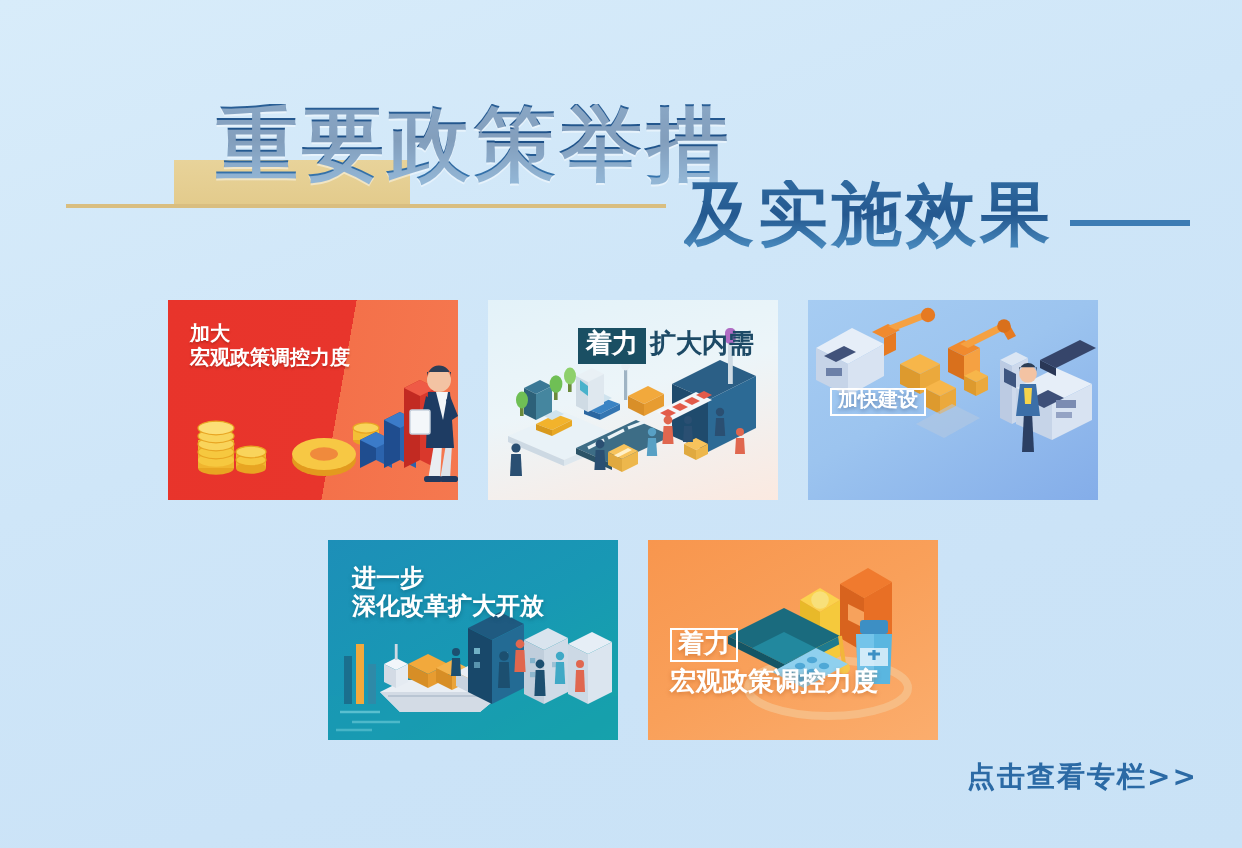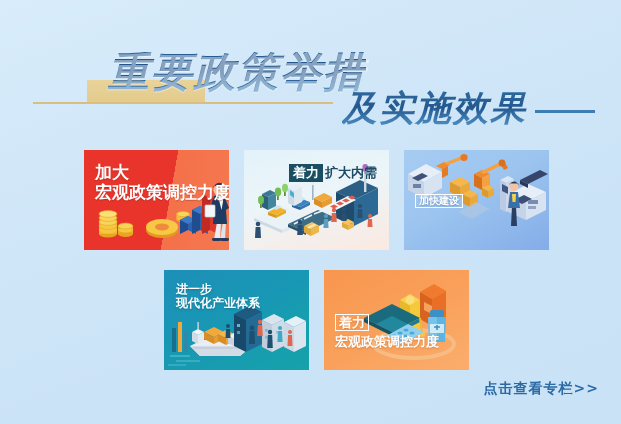--- a/index.html
+++ b/index.html
@@ -8,21 +8,21 @@
     width:621px;height:424px;overflow:hidden;
     font-family:"DejaVu Sans","Liberation Sans",sans-serif;
   }
   #stage{
     position:relative;width:621px;height:424px;
     background:linear-gradient(160deg,#d8ecfa 0%,#cfe6f8 40%,#cbe3f7 70%,#c9e2f6 100%);
     overflow:hidden;
   }
 
   
-  #title-block{position:absolute;left:0;top:22px;width:621px;height:110px;font-style:italic;}
+  #title-block{position:absolute;left:0;top:22px;width:621px;height:110px;}
   .gold-bar{
     position:absolute;left:87px;top:58px;width:118px;height:22px;
     background:linear-gradient(180deg,#e8d39a 0%,#e3cb8c 100%);
   }
   .gold-rule{
     position:absolute;left:33px;top:80px;width:300px;height:2px;
     background:#d9be80;
   }
   .title-main{
     position:absolute;left:108px;top:30px;
@@ -149,21 +149,21 @@
         <path d="M129 48 L126 62 L129 63 L132 50 Z" fill="#1e3c63"></path>
         <path d="M141 48 L145 58 L142 60 L139 50 Z" fill="#1e3c63"></path>
 
         <rect x="121" y="55" width="10" height="12" rx="1" fill="#f4f7fa" stroke="#c7d2de" stroke-width=".7"></rect>
 
         <circle cx="135.5" cy="40" r="6" fill="#f3c3a3"></circle>
         <path d="M129.5 39 A6 6 0 0 1 141.5 38.6 L141.5 36 L129.5 36 Z" fill="#2c3e56"></path>
       </g>
     </svg>
 
-    <div class="cap" style="left:11px;top:12px;font-size:17px;color:#ffffff;text-shadow:0 1px 1px rgba(120,20,10,.35);">
+    <div class="cap" style="left:11px;top:12px;font-size:10px;color:#ffffff;text-shadow:0 1px 1px rgba(120,20,10,.35);">
       <span class="cap-l1">加大</span>
       <span class="cap-l2">宏观政策调控力度</span>
     </div>
   </div>
 
   <div class="card" id="c2" style="left:244px;top:150px;width:145px;height:100px;
               background:linear-gradient(165deg,#e3f2f9 0%,#ecf5f9 45%,#fbe9e0 100%);">
     <svg class="sh" style="left:0;top:0;" width="145" height="100" viewBox="0 0 145 100">
 
       <path d="M10 68 L38 56 L66 68 L38 80 Z" fill="#e9f2f7"></path>
@@ -456,21 +456,21 @@
           <path d="M124 65 L128 65 L128.5 76 L123.5 76 Z"></path>
         </g>
       <g fill="#1c4f70">
           <circle cx="64" cy="56" r="2"></circle>
           <path d="M62 59 L66 59 L66.5 68 L61.5 68 Z"></path>
         </g>
     </svg>
 
     <div class="cap" style="left:12px;top:12px;font-size:12px;color:#ffffff;text-shadow:0 1px 2px rgba(10,70,90,.4);">
       <span class="cap-l1">进一步</span>
-      <span class="cap-l2">现代化产业体系</span>
+      <span class="cap-l2">深化改革扩大开放</span>
     </div>
   </div>
 
   <div class="card" id="c5" style="left:324px;top:270px;width:145px;height:100px;
               background:linear-gradient(150deg,#f8964e 0%,#f9a05a 50%,#fbad6d 100%);">
     <svg class="sh" style="left:0;top:0;" width="145" height="100" viewBox="0 0 145 100">
 
       <ellipse cx="90" cy="74" rx="40" ry="14" fill="none" stroke="#f6c08a" stroke-width="4" opacity=".85"></ellipse>
 
       <g>

